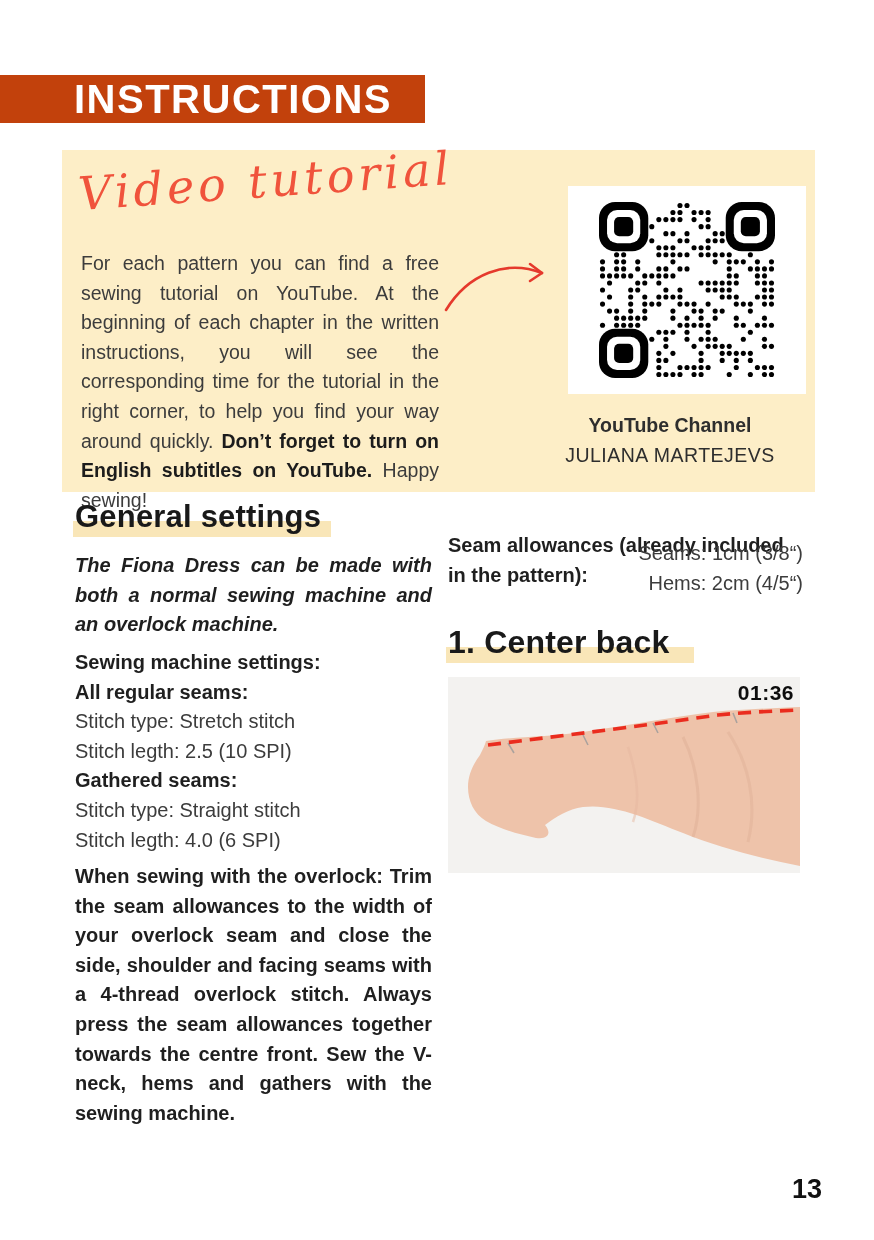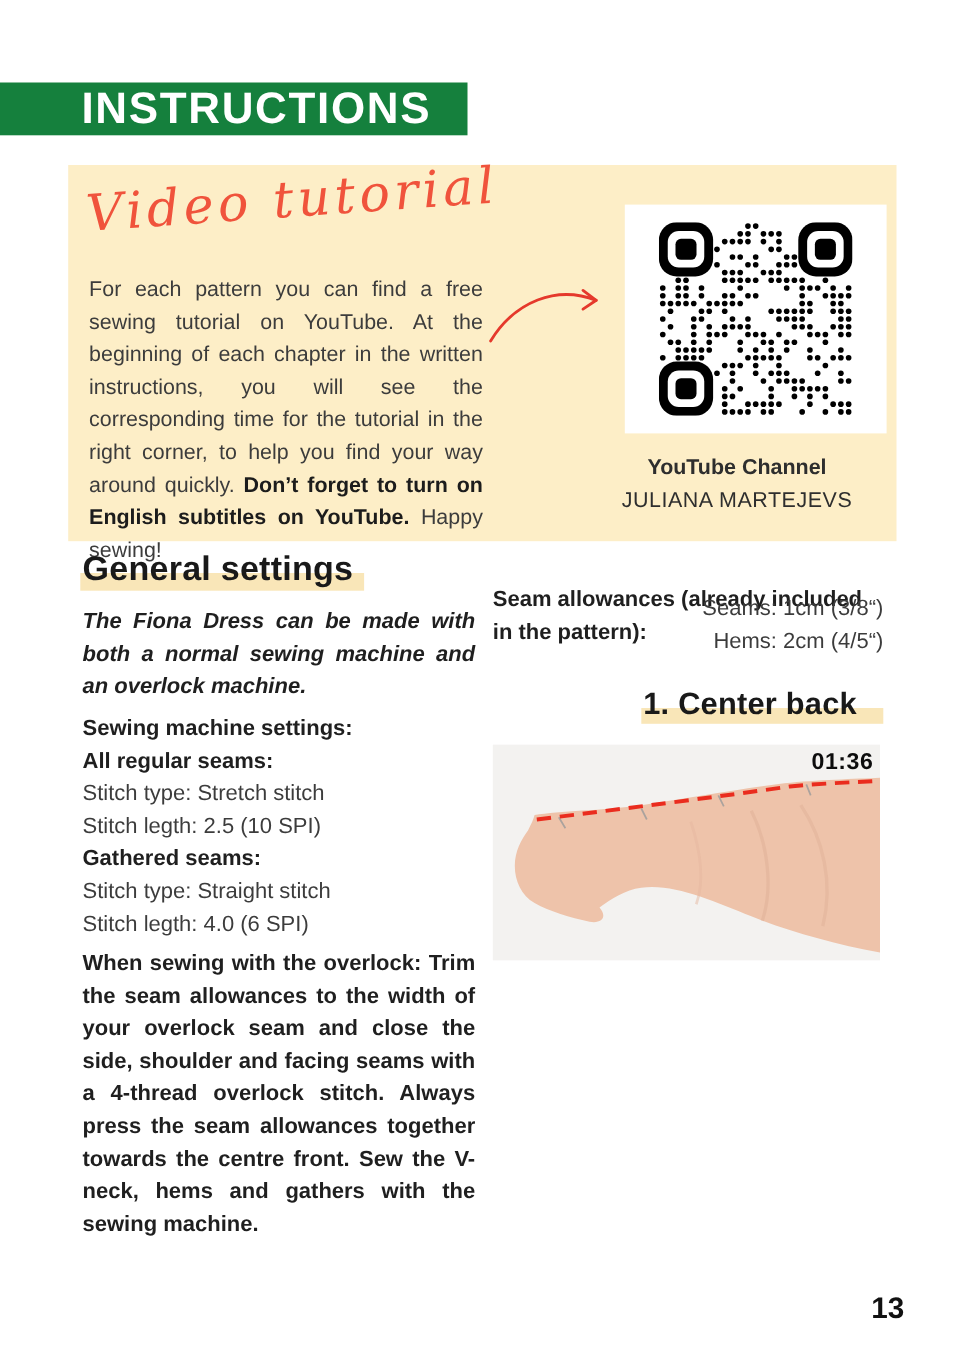--- a/index.html
+++ b/index.html
@@ -8,21 +8,21 @@
     position: relative;
     width: 874px; height: 1240px;
     background: #ffffff;
     font-family: "Liberation Sans", sans-serif;
     overflow: hidden;
   }
 
   
   .header-bar {
     position:absolute; left:0; top:75px; width:425px; height:48px;
-    background:#15803d; display:flex; align-items:center;
+    background:#c2410c; display:flex; align-items:center;
   }
   .header-bar h1 {
     margin:0 0 0 74px; font-size:40px; font-weight:bold; color:#ffffff;
     letter-spacing:1.5px; line-height:1; white-space:nowrap;
   }
 
   
   .video-box {
     position:absolute; left:62px; top:150px; width:753px; height:342px;
     background:#fdeec7;
@@ -356,21 +356,21 @@
 
   <p class="abs col-left body-text bold justify" style="top:862px;">When sewing with the overlock: Trim the seam allowances to the width of your overlock seam and close the side, shoulder and facing seams with a 4-thread overlock stitch. Always press the seam allowances together towards the centre front. Sew the V-neck, hems  and gathers with the sewing machine.</p>
 
   <p class="abs col-right body-text bold" style="top:530px; line-height:30px;">Seam allowances (already included in the pattern):</p>
 
   <div class="abs col-right body-text" style="top:539px;text-align:right;">
     <div>Seams: 1cm (3/8“)</div>
     <div>Hems: 2cm  (4/5“)</div>
   </div>
 
-  <h2 class="abs col-right section" style="top:624px; font-size:28px;text-align:right;"><span class="hl" style="padding-right:24px;">1. Center back</span></h2>
+  <h2 class="abs col-right section" style="top:624px; font-size:32px;"><span class="hl" style="padding-right:24px;">1. Center back</span></h2>
 
   <div class="photo">
     <svg width="352" height="196" viewBox="0 0 352 196">
       <rect x="0" y="0" width="352" height="196" fill="#f3f2f0"></rect>
       <path d="M38,64 C60,60 100,60 135,55 C180,48 225,40 265,35 C295,32 330,31 352,30
            L352,189 C310,181 270,170 235,156 C200,142 165,126 135,130
            C120,132 108,140 97,148 C104,156 100,163 88,161
            C70,157 52,152 38,144 C26,137 20,124 20,110
            C20,97 26,86 32,78 C35,72 37,68 38,64 Z" fill="#eec3aa"></path>
       <path d="M235,60 C250,90 255,130 245,160" fill="none" stroke="#e0b198" stroke-width="3" opacity="0.55"></path>

